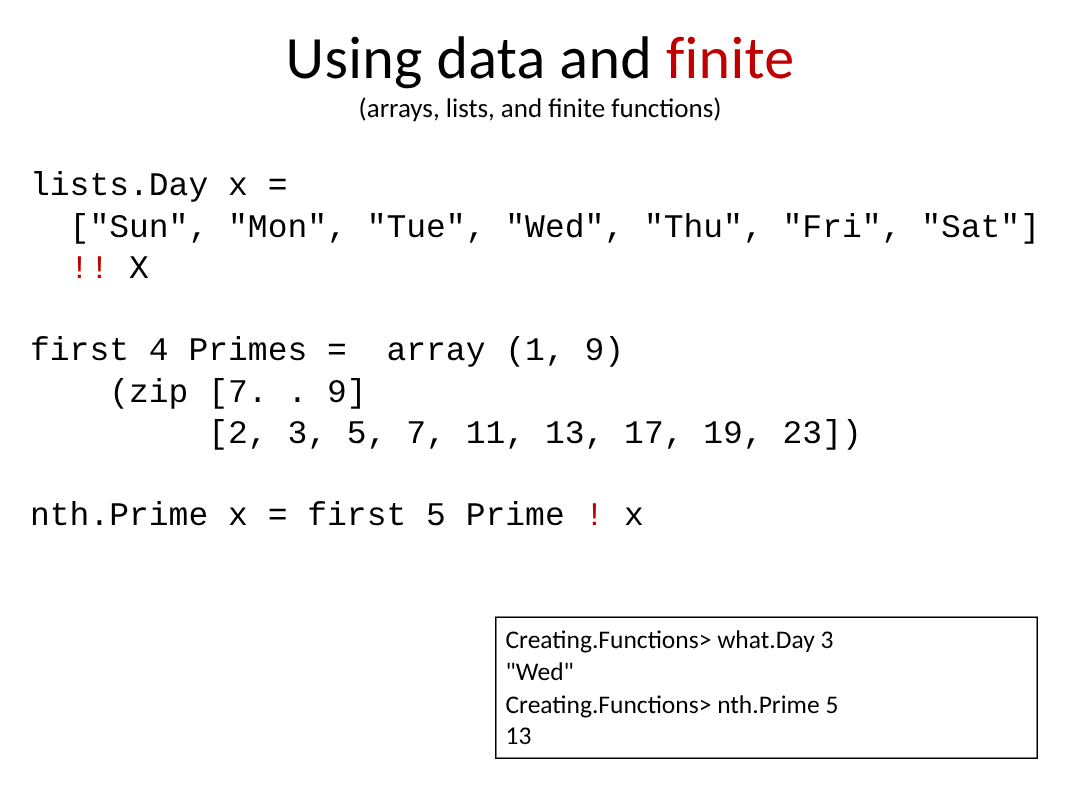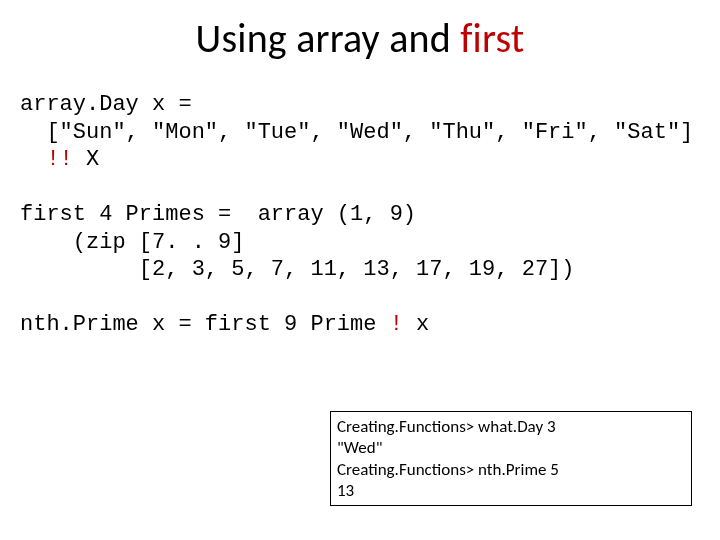--- a/index.html
+++ b/index.html
@@ -62,32 +62,33 @@
     white-space: pre;
   }
 </style>
 </head>
 <body>
 
 <div class="slide">
 
   <div class="title-wrap">
     <div class="title">
-      <span>Using array and </span><span class="red">first</span>
+      <span>Using data and </span><span class="red">finite</span>
     </div>
+    <div class="subtitle">(arrays, lists, and finite functions)</div>
   </div>
 
-  <div class="code-block"><span>array.Day x =</span>
+  <div class="code-block"><span>lists.Day x =</span>
 <span>  ["Sun", "Mon", "Tue", "Wed", "Thu", "Fri", "Sat"]</span>
 <span>  </span><span class="red">!!</span><span> X</span>
 <span></span>
 <span>first 4 Primes =  array (1, 9)</span>
 <span>    (zip [7. . 9]</span>
-<span>         [2, 3, 5, 7, 11, 13, 17, 19, 27])</span>
+<span>         [2, 3, 5, 7, 11, 13, 17, 19, 23])</span>
 <span></span>
-<span>nth.Prime x = first 9 Prime </span><span class="red">!</span><span> x</span></div>
+<span>nth.Prime x = first 5 Prime </span><span class="red">!</span><span> x</span></div>
 
   <div class="repl-box"><span>Creating.Functions&gt; what.Day 3</span>
 <span>"Wed"</span>
 <span>Creating.Functions&gt; nth.Prime 5</span>
 <span>13</span></div>
 
 </div>
 
 </body></html>

